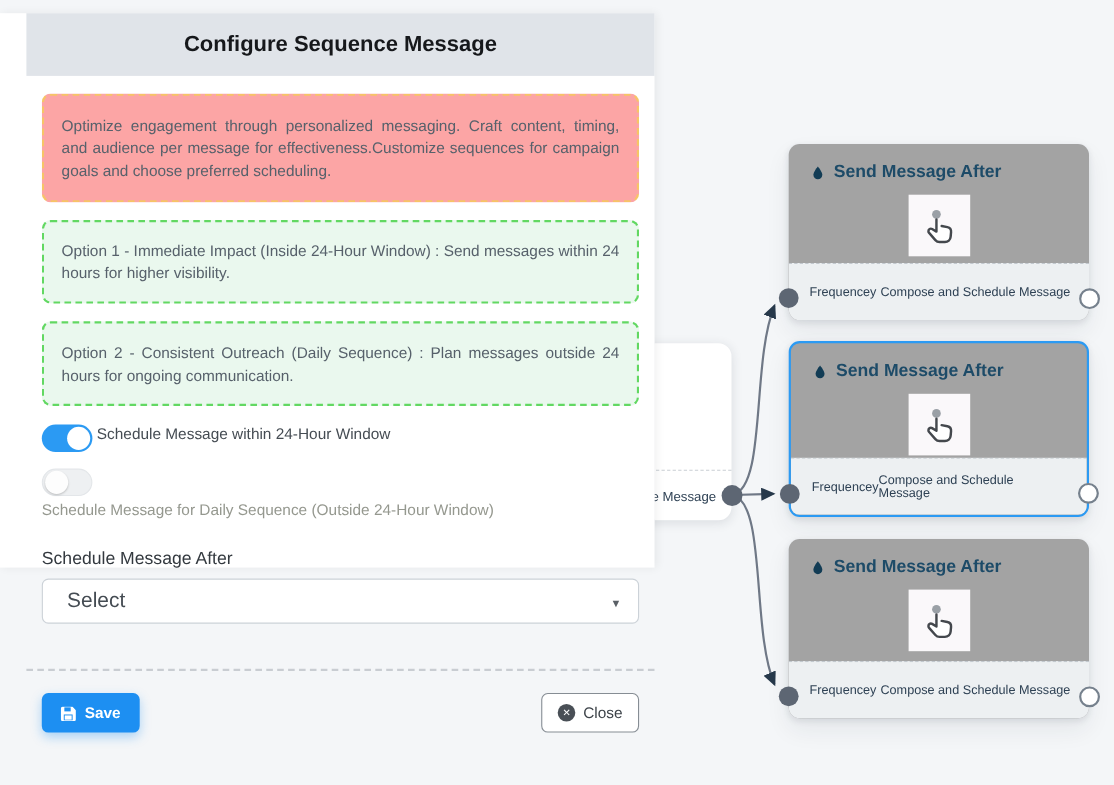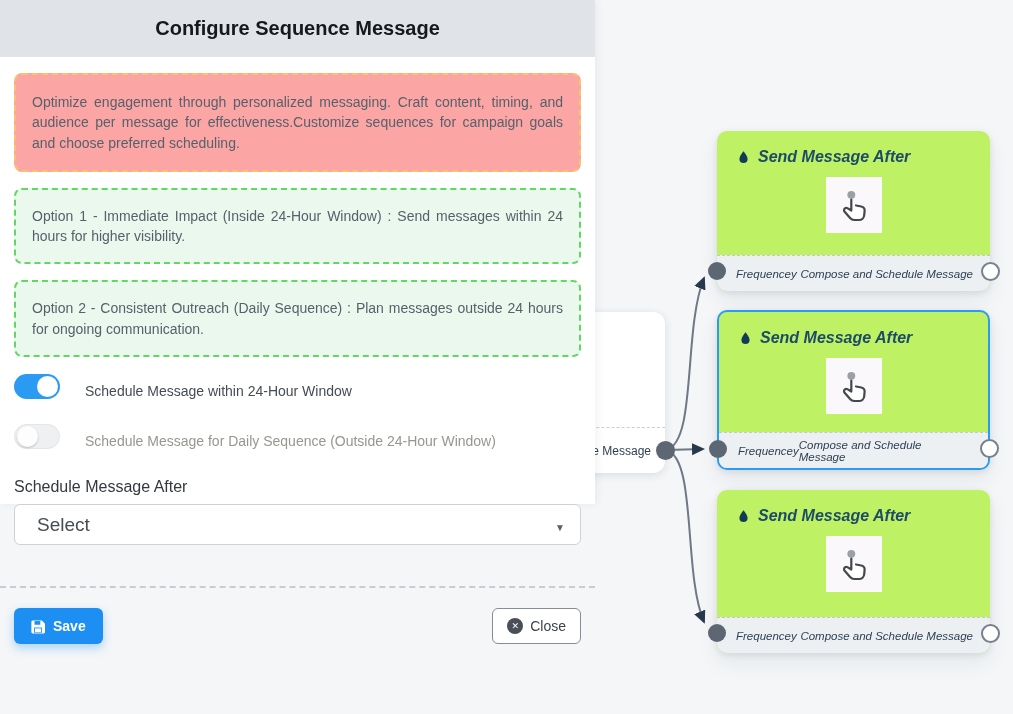--- a/index.html
+++ b/index.html
@@ -1,30 +1,30 @@
 <!DOCTYPE html>
 <html><head>
 <meta charset="utf-8">
 <style>
   * { margin:0; padding:0; box-sizing:border-box; }
   html,body { width:1013px; height:714px; overflow:hidden; }
   body { font-family:"Liberation Sans", sans-serif; background:#f4f6f8; position:relative; }
 
   
-  .panel { position:absolute; left:0; top:0; width:595px; height:504px; background:#fff; z-index:5;
-           box-shadow:2px 0 8px rgba(0,0,0,.06); }
+  .panel { position:absolute; left:0; top:12px; width:595px; height:504px; background:#fff; z-index:5;
+           box-shadow:2px 0 8px rgba(0,0,0,.06);padding-left:24px; }
   .panel-header { height:57px; background:#e0e4e9; display:flex; align-items:center; justify-content:center;
                   font-size:20px; font-weight:700; color:#16181b; }
   .panel-body { padding:0 14px; }
   .info-box { margin-top:16px; border:2px dashed #f6c566; background:#fca5a5; border-radius:8px;
               padding:17px 16px; font-size:14px; color:#57616b; text-align:justify; line-height:1.45; }
   .option-box { margin-top:16px; border:2px dashed #62d862; background:#eaf8ee; border-radius:8px;
                 padding:16px; font-size:14px; color:#57616b; text-align:justify; line-height:1.45; }
-  .toggle-row { margin-top:17px; display:flex; align-items:flex-end; gap:25px; }
-  .toggle-row + .toggle-row { margin-top:25px; }
+  .toggle-row { margin-top:17px; display:flex; align-items:flex-start; gap:4px; }
+  .toggle-row + .toggle-row { margin-top:15px;flex-direction:column; }
   .switch { width:46px; height:25px; border-radius:13px; position:relative; flex:0 0 auto; cursor:pointer; }
   .switch.on { background:#2b9af3; }
   .switch.on .knob { position:absolute; right:2px; top:2px; width:21px; height:21px; border-radius:50%; background:#fff; }
   .switch.off { background:#eef0f2; border:1px solid #e3e6e9; }
   .switch.off .knob { position:absolute; left:2px; top:1px; width:21px; height:21px; border-radius:50%; background:#fdfdfd;
                       box-shadow:0 1px 2px rgba(0,0,0,.22); }
   .toggle-label { font-size:14px; color:#454c53; }
   .toggle-label.muted { color:#95988f; }
   .field-label { margin-top:29px; font-size:16px; color:#33393f; }
   .select-box { margin-top:8px; height:41px; border:1px solid #ccd2d8; border-radius:6px; background:#fff;
@@ -38,28 +38,28 @@
               box-shadow:0 4px 10px rgba(29,143,242,.35); font-family:inherit; }
   .btn-close { background:#fff; border:1px solid #868d94; border-radius:6px; padding:9px 14px; font-size:14px;
                color:#3c4248; display:flex; gap:7px; align-items:center; cursor:pointer; font-family:inherit;justify-content:center; }
   .circle-x { width:16px; height:16px; border-radius:50%; background:#494f56; color:#fff; font-size:9px;
               line-height:16px; text-align:center; display:inline-block; }
   .circle-x::before { content:"✕"; }
 
   
   .canvas { position:absolute; left:595px; top:0; width:418px; height:714px; background:#f4f6f8; overflow:hidden; }
   .edges { position:absolute; left:0; top:0; z-index:1; pointer-events:none; }
-  .flow-node { position:absolute; left:122px; width:273px; background:#bef264; border-radius:10px; z-index:2; cursor:pointer;
-               box-shadow:0 2px 6px rgba(30,40,60,.10), 0 10px 22px rgba(30,40,60,.07);font-style:italic; }
+  .flow-node { position:absolute; left:122px; width:273px; background:#a3a3a3; border-radius:10px; z-index:2; cursor:pointer;
+               box-shadow:0 2px 6px rgba(30,40,60,.10), 0 10px 22px rgba(30,40,60,.07); }
   .flow-node.selected { border:2px solid #2b9af3; }
   .node-title { display:flex; align-items:center; gap:7px; padding:17px 0 0 19px;
                 color:#1d4b68; font-weight:700; font-size:16px; }
   .hand-wrap { position:absolute; top:46px; left:50%; transform:translateX(-50%); width:56px; height:56px;
                background:#faf8fa; display:flex; align-items:center; justify-content:center; }
-  .node-footer { position:absolute; left:0; right:0; bottom:0; height:36px; background:#edf0f2;
+  .node-footer { position:absolute; left:0; right:0; bottom:0; height:52px; background:#edf0f2;
                  border-top:1px dashed #c2c8ce; border-radius:0 0 10px 10px; display:flex; align-items:center;
                  justify-content:space-between; padding:0 17px 0 19px; font-size:11.5px; color:#2e4154; }
   .flow-node.selected .node-footer { border-radius:0 0 8px 8px; }
   .handle-left { position:absolute; left:-9px; bottom:11px; width:18px; height:18px; border-radius:50%;
                  background:#5d6673; z-index:3; cursor:pointer; }
   .handle-right { position:absolute; right:-10px; bottom:10px; width:19px; height:19px; border-radius:50%;
                   background:#fff; border:2.5px solid #76818d; z-index:3; cursor:pointer; }
   .partial-node { position:absolute; left:-130px; top:312px; width:200px; height:161px; background:#fff;
                   border-radius:12px; z-index:2; box-shadow:0 2px 10px rgba(30,40,60,.12); }
   .partial-footer { position:absolute; left:0; right:0; bottom:0; height:46px; border-top:1px dashed #c9ced3;

